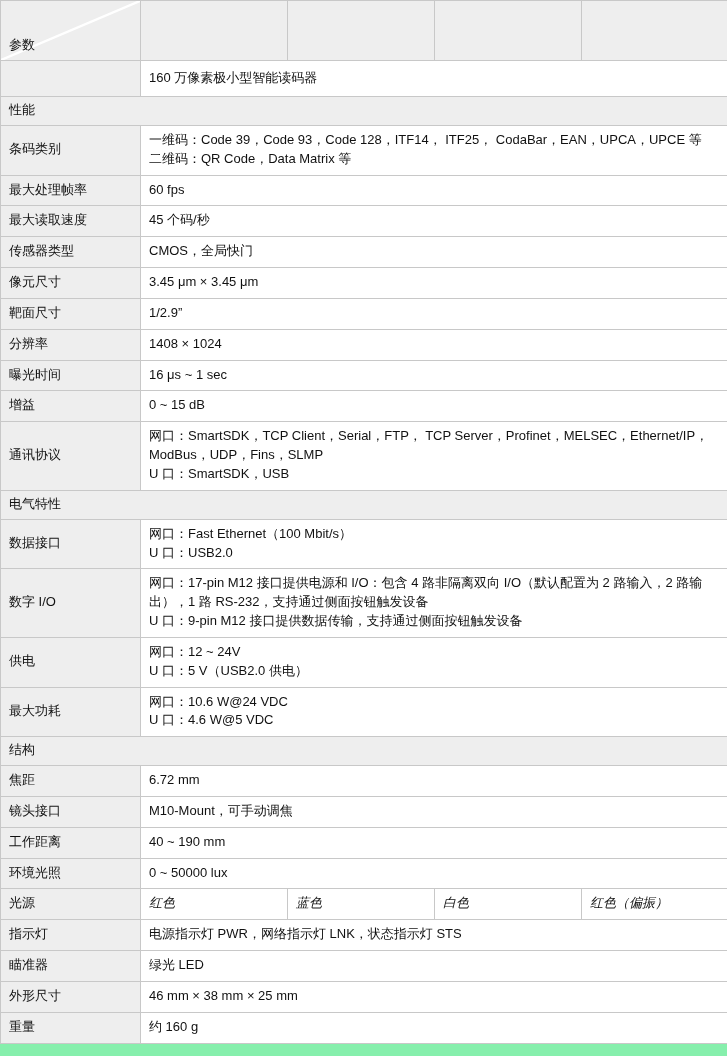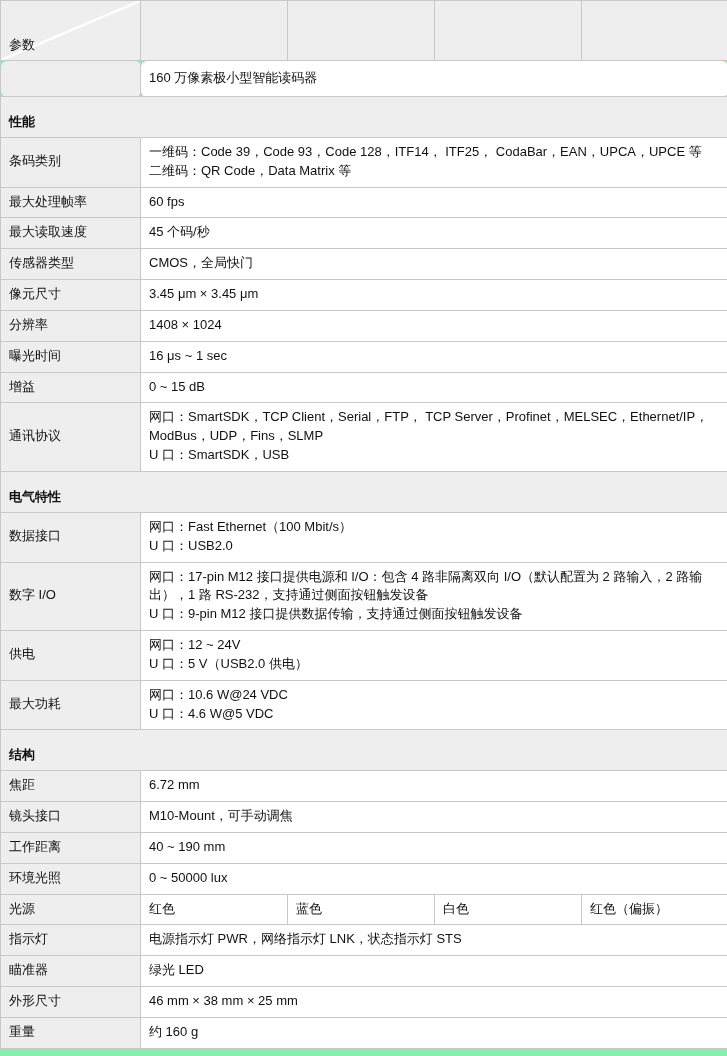--- a/index.html
+++ b/index.html
@@ -37,22 +37,22 @@
     width: 140px;
     background: #eeeeee;
     color: #111111;
   }
   td.value {
     background: #ffffff;
   }
   
   tr.section td {
     background: #eeeeee;
-    font-weight: bold;
-    padding-top: 16px;
+    font-weight: normal;
+    padding-top: 4px;
     padding-bottom: 5px;
   }
   
   .hdr-diag {
     position: relative;
     height: 48px;
     padding: 0;
     background: #eeeeee;
     overflow: hidden;
   }
@@ -67,27 +67,27 @@
     bottom: 5px;
     font-size: 13px;
     color: #111111;
   }
   .hdr-blank {
     background: #eeeeee;
     height: 48px;
   }
   tr.model-row td {
     height: 24px;
-    border-radius: 6px;
   }
   .sub-line {
     display: block;
   }
   .light-cell {
     background: #eeeeee;
+    font-style: italic;
   }
 </style>
 </head>
 <body>
 
 <div id="sheet">
   <table class="spec">
     <colgroup>
       <col style="width:140px">
       <col style="width:147px">
@@ -136,20 +136,24 @@
       </tr>
       <tr>
         <td class="col-label">传感器类型</td>
         <td class="value" colspan="4">CMOS，全局快门</td>
       </tr>
       <tr>
         <td class="col-label">像元尺寸</td>
         <td class="value" colspan="4">3.45 μm × 3.45 μm</td>
       </tr>
       <tr>
+        <td class="col-label">靶面尺寸</td>
+        <td class="value" colspan="4">1/2.9”</td>
+      </tr>
+      <tr>
         <td class="col-label">分辨率</td>
         <td class="value" colspan="4">1408 × 1024</td>
       </tr>
       <tr>
         <td class="col-label">曝光时间</td>
         <td class="value" colspan="4">16 μs ~ 1 sec</td>
       </tr>
       <tr>
         <td class="col-label">增益</td>
         <td class="value" colspan="4">0 ~ 15 dB</td>

